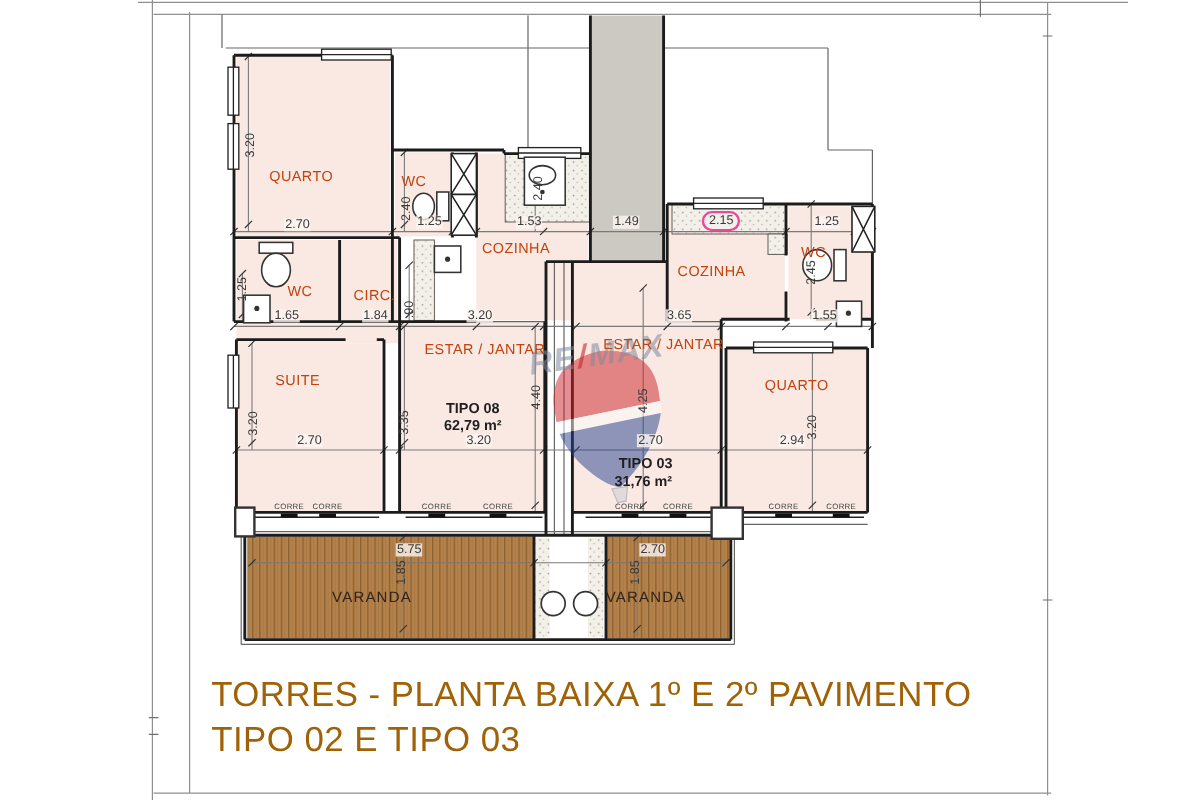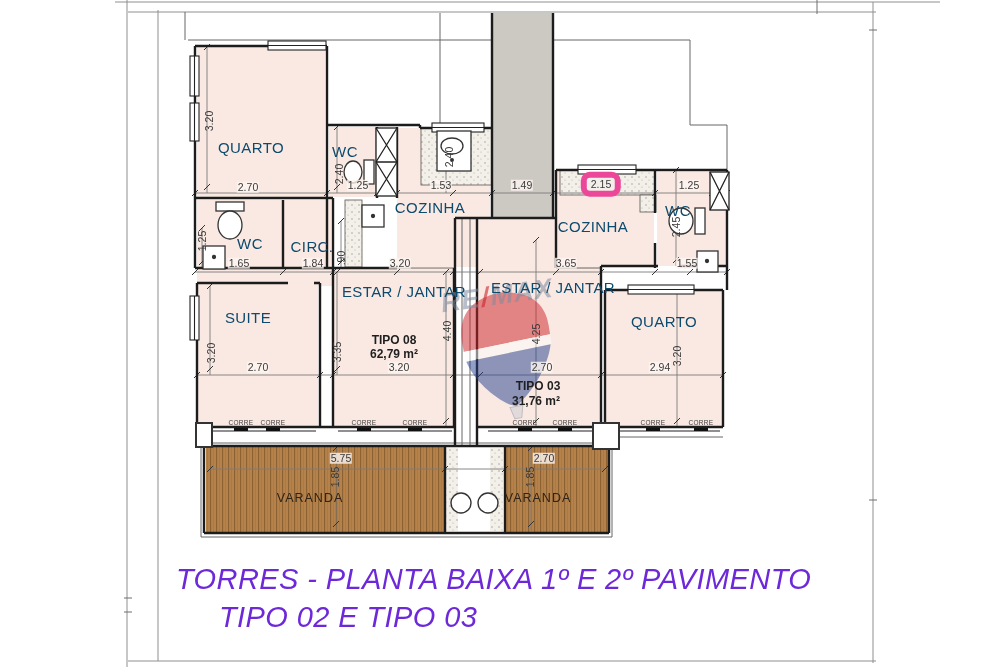--- a/index.html
+++ b/index.html
@@ -1,34 +1,34 @@
 <!DOCTYPE html>
 <html><head>
 <meta charset="utf-8">
 <style>
   html,body{margin:0;padding:0;background:#fff;}
   #stage{position:relative;width:1000px;height:667px;background:#ffffff;
          font-family:"Liberation Sans",sans-serif;overflow:hidden;}
   #plansvg{position:absolute;left:0;top:0;}
   .lbl{position:absolute;transform:translate(-50%,-50%);white-space:nowrap;
        color:#2f2f2f;line-height:1;}
-  .room{font-size:15px;letter-spacing:.4px;color:#0c4a6e;}
+  .room{font-size:12px;letter-spacing:.4px;color:#c2410c;}
   .dim{font-size:10.5px;color:#3a3a3a;background:rgba(252,245,241,.8);padding:0 1px;}
   .dimv{transform:translate(-50%,-50%) rotate(-90deg);background:none;}
-  .oval{border:6px solid #ec4899;border-radius:9px;padding:1px 4px;background:rgba(243,239,233,.92);}
+  .oval{border:2px solid #ec4899;border-radius:9px;padding:1px 4px;background:rgba(243,239,233,.92);}
   .tipo{font-size:12px;font-weight:bold;color:#1f1f1f;}
   .corre{font-size:6.5px;color:#3c3c3c;letter-spacing:.3px;background:none;}
   .var{font-size:12.5px;letter-spacing:1px;color:#2f2317;}
   .wm-text{position:absolute;left:497px;top:296px;
            transform:translate(-50%,-50%) rotate(-8deg);
            font-size:27px;font-weight:bold;font-style:italic;letter-spacing:1px;
            color:rgba(128,138,158,.55);}
   .wm-text .slash{color:rgba(201,37,44,.6);padding:0 1px;}
-  .title{position:absolute;left:176px;color:#6d28d9;font-size:29px;letter-spacing:.4px;font-style:italic;}
-  .t1{top:563px;} .t2{top:601px;margin-left:43px;}
+  .title{position:absolute;left:176px;color:#a16207;font-size:29px;letter-spacing:.4px;}
+  .t1{top:563px;} .t2{top:601px;}
 </style>
 </head>
 <body>
 
 <div id="stage">
 
 <svg id="plansvg" width="1000" height="667" viewBox="0 0 1000 667">
   <defs>
     <pattern id="wood" width="6" height="12" patternUnits="userSpaceOnUse">
       <rect width="6" height="12" fill="#b5824b"></rect>

